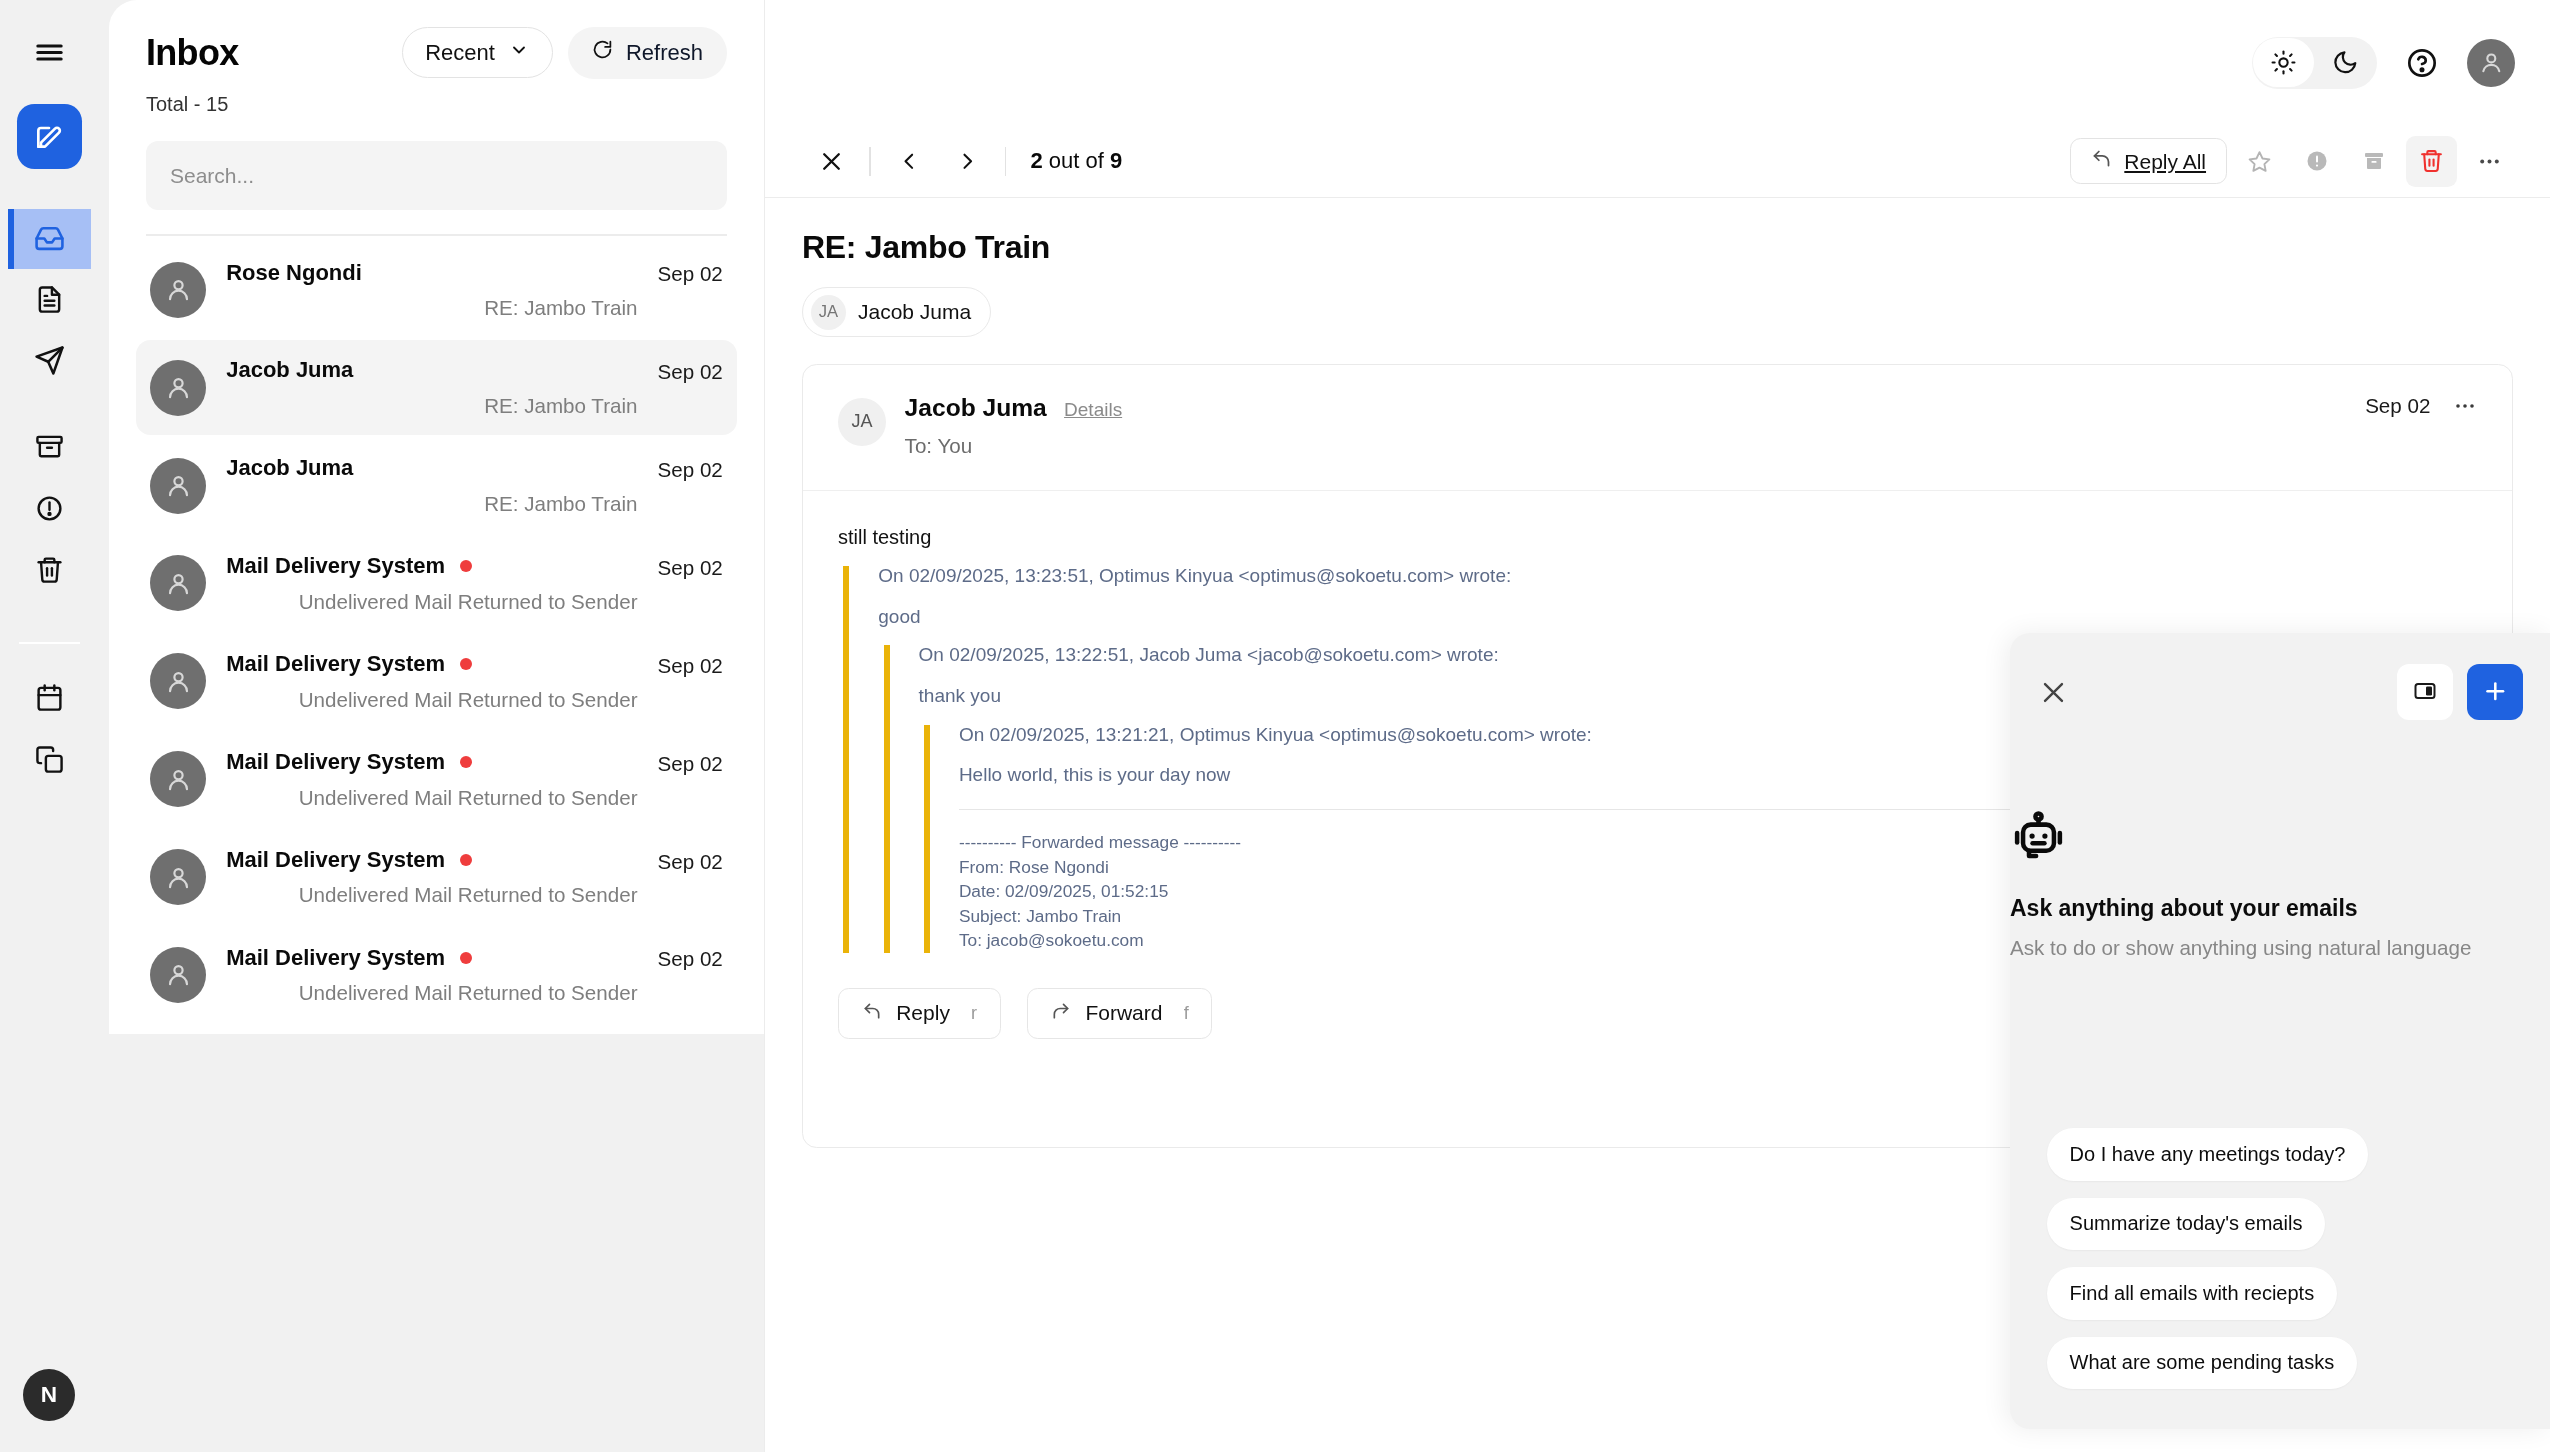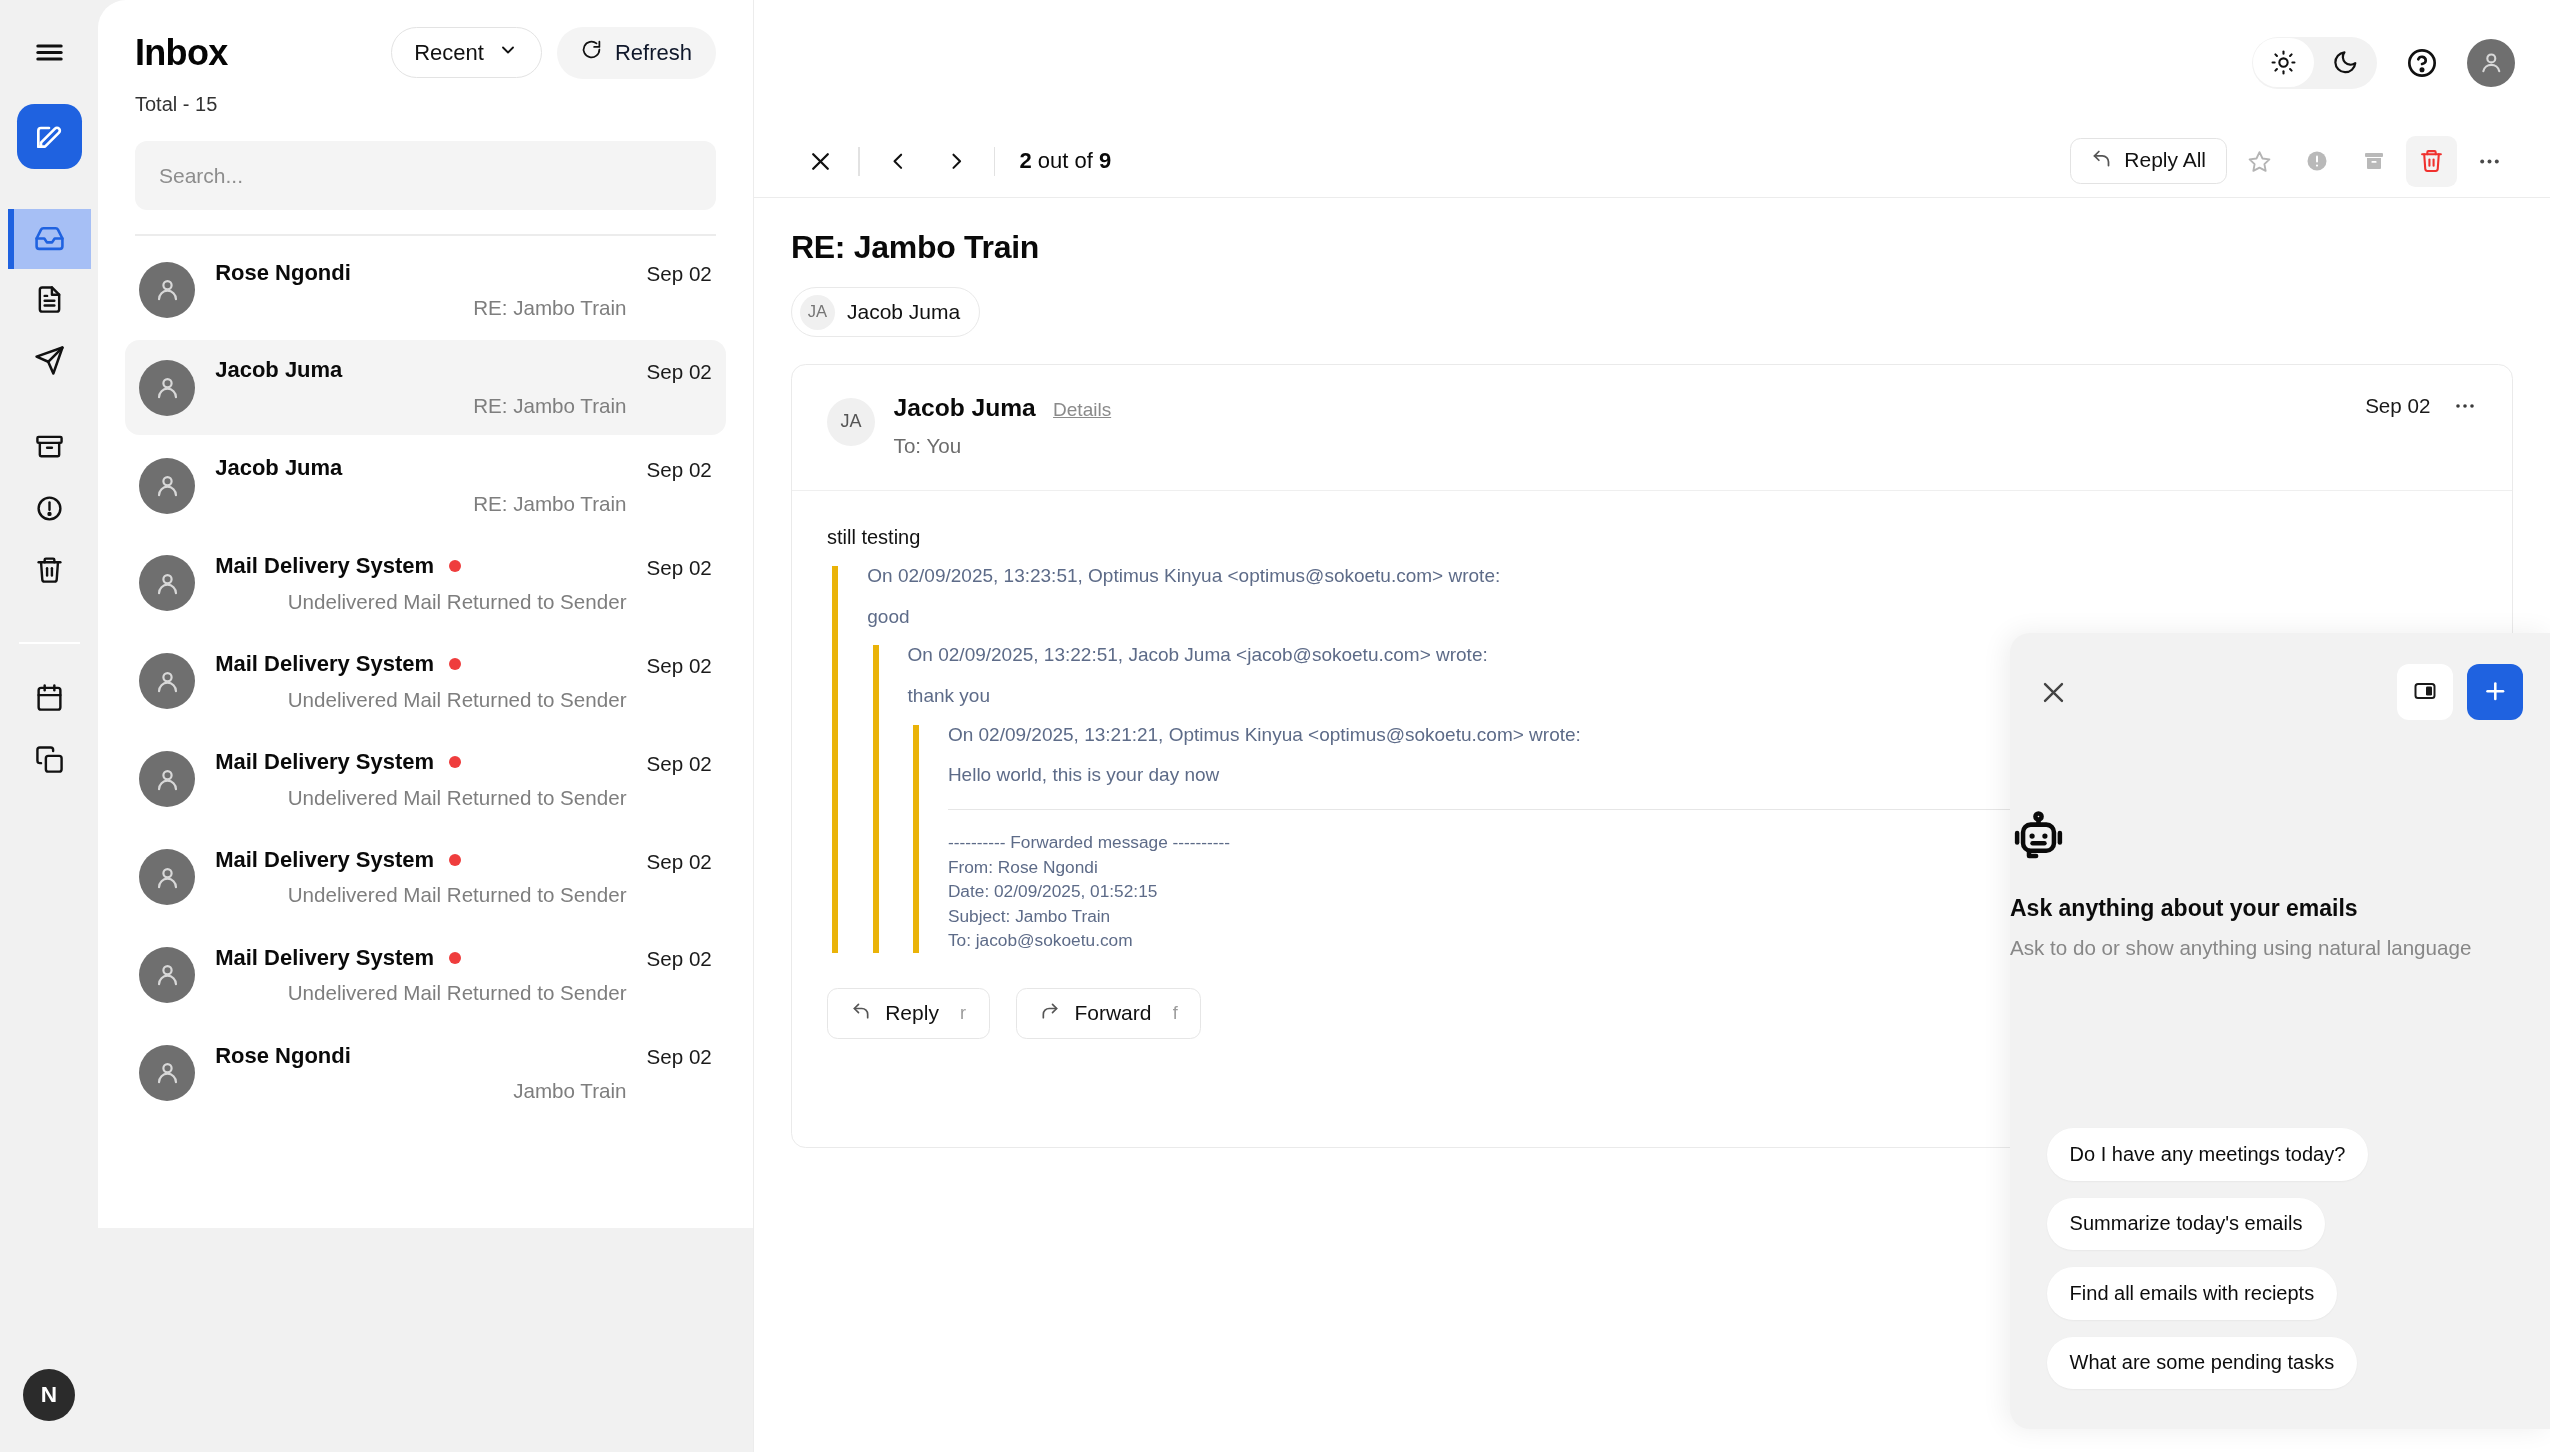--- a/index.html
+++ b/index.html
@@ -51,25 +51,26 @@
   }
   .rail-avatar {
     width: 52px; height: 52px; border-radius: 50%;
     background: #2b2b2b; color:#fff;
     display:flex; align-items:center; justify-content:center;
     font-size: 22.6px; font-weight: 600; cursor:pointer;
   }
 
   
   .list-panel {
-    width: 655px; flex: 0 0 655px; height: 1228px;
+    width: 655px; flex: 0 0 655px; height: 1034px;
     background: #ffffff;
     border-top-left-radius: 28px;
     display: flex; flex-direction: column;
     position: relative;
+    margin-left: 11px;
   }
   .list-head {
     padding: 26.6px 37px 0 37px;
   }
   .list-titlerow { display:flex; align-items:center; justify-content:space-between; }
   .list-title { font-size: 36px; font-weight: 700; letter-spacing:-0.7px; color:#050505; }
   .list-actions { display:flex; align-items:center; gap: 14.6px; }
   .btn-recent {
     display:flex; align-items:center; gap:14.6px;
     border: 1.3px solid #e3e3e3; border-radius: 664px;
@@ -143,23 +144,23 @@
     padding: 0 35px 0 37px;
     border-bottom: 1.3px solid #ececec;
   }
   .ab-left { display:flex; align-items:center; gap: 0; }
   .ab-icon { width: 58px; height: 58px; display:flex; align-items:center; justify-content:center; cursor:pointer;}
   .vline { width:1.3px; height: 29px; background:#e2e2e2; margin: 0 9.3px; }
   .counter { font-size: 22px; color:#0a0a0a; margin-left: 14.6px; font-weight:600;}
   .counter .dim { font-weight:400; }
   .ab-right { display:flex; align-items:center; gap: 6.6px; }
   .btn-replyall {
-    display:flex; align-items:flex-start; gap: 12px;
+    display:flex; align-items:flex-end; gap: 12px;
     border:1.3px solid #e3e3e3; border-radius: 10.6px;
-    padding: 9.3px 20px; font-size: 21px; color:#111; background:#fff; cursor:pointer;
+    padding: 9.3px 20px; font-size: 21px; color:#111; background:#fff; cursor:pointer;text-decoration:underline;
   }
   .ab-sq { width: 51px; height:51px; border-radius:9.3px; display:flex; align-items:center; justify-content:center; cursor:pointer;}
   .ab-sq.hl { background:#f3f3f3; }
 
   .reader-body { flex:1; padding: 31px 37px 0 37px; overflow:hidden; position:relative;}
   .subject { font-size: 32px; font-weight:700; color:#0a0a0a; letter-spacing:-0.3px;}
   .chip-row { margin-top: 21px; }
   .chip {
     display:inline-flex; align-items:center; gap:12px;
     border:1.3px solid #e9e9e9; border-radius: 664px; padding: 6.6px 18.6px 6.6px 8px;

